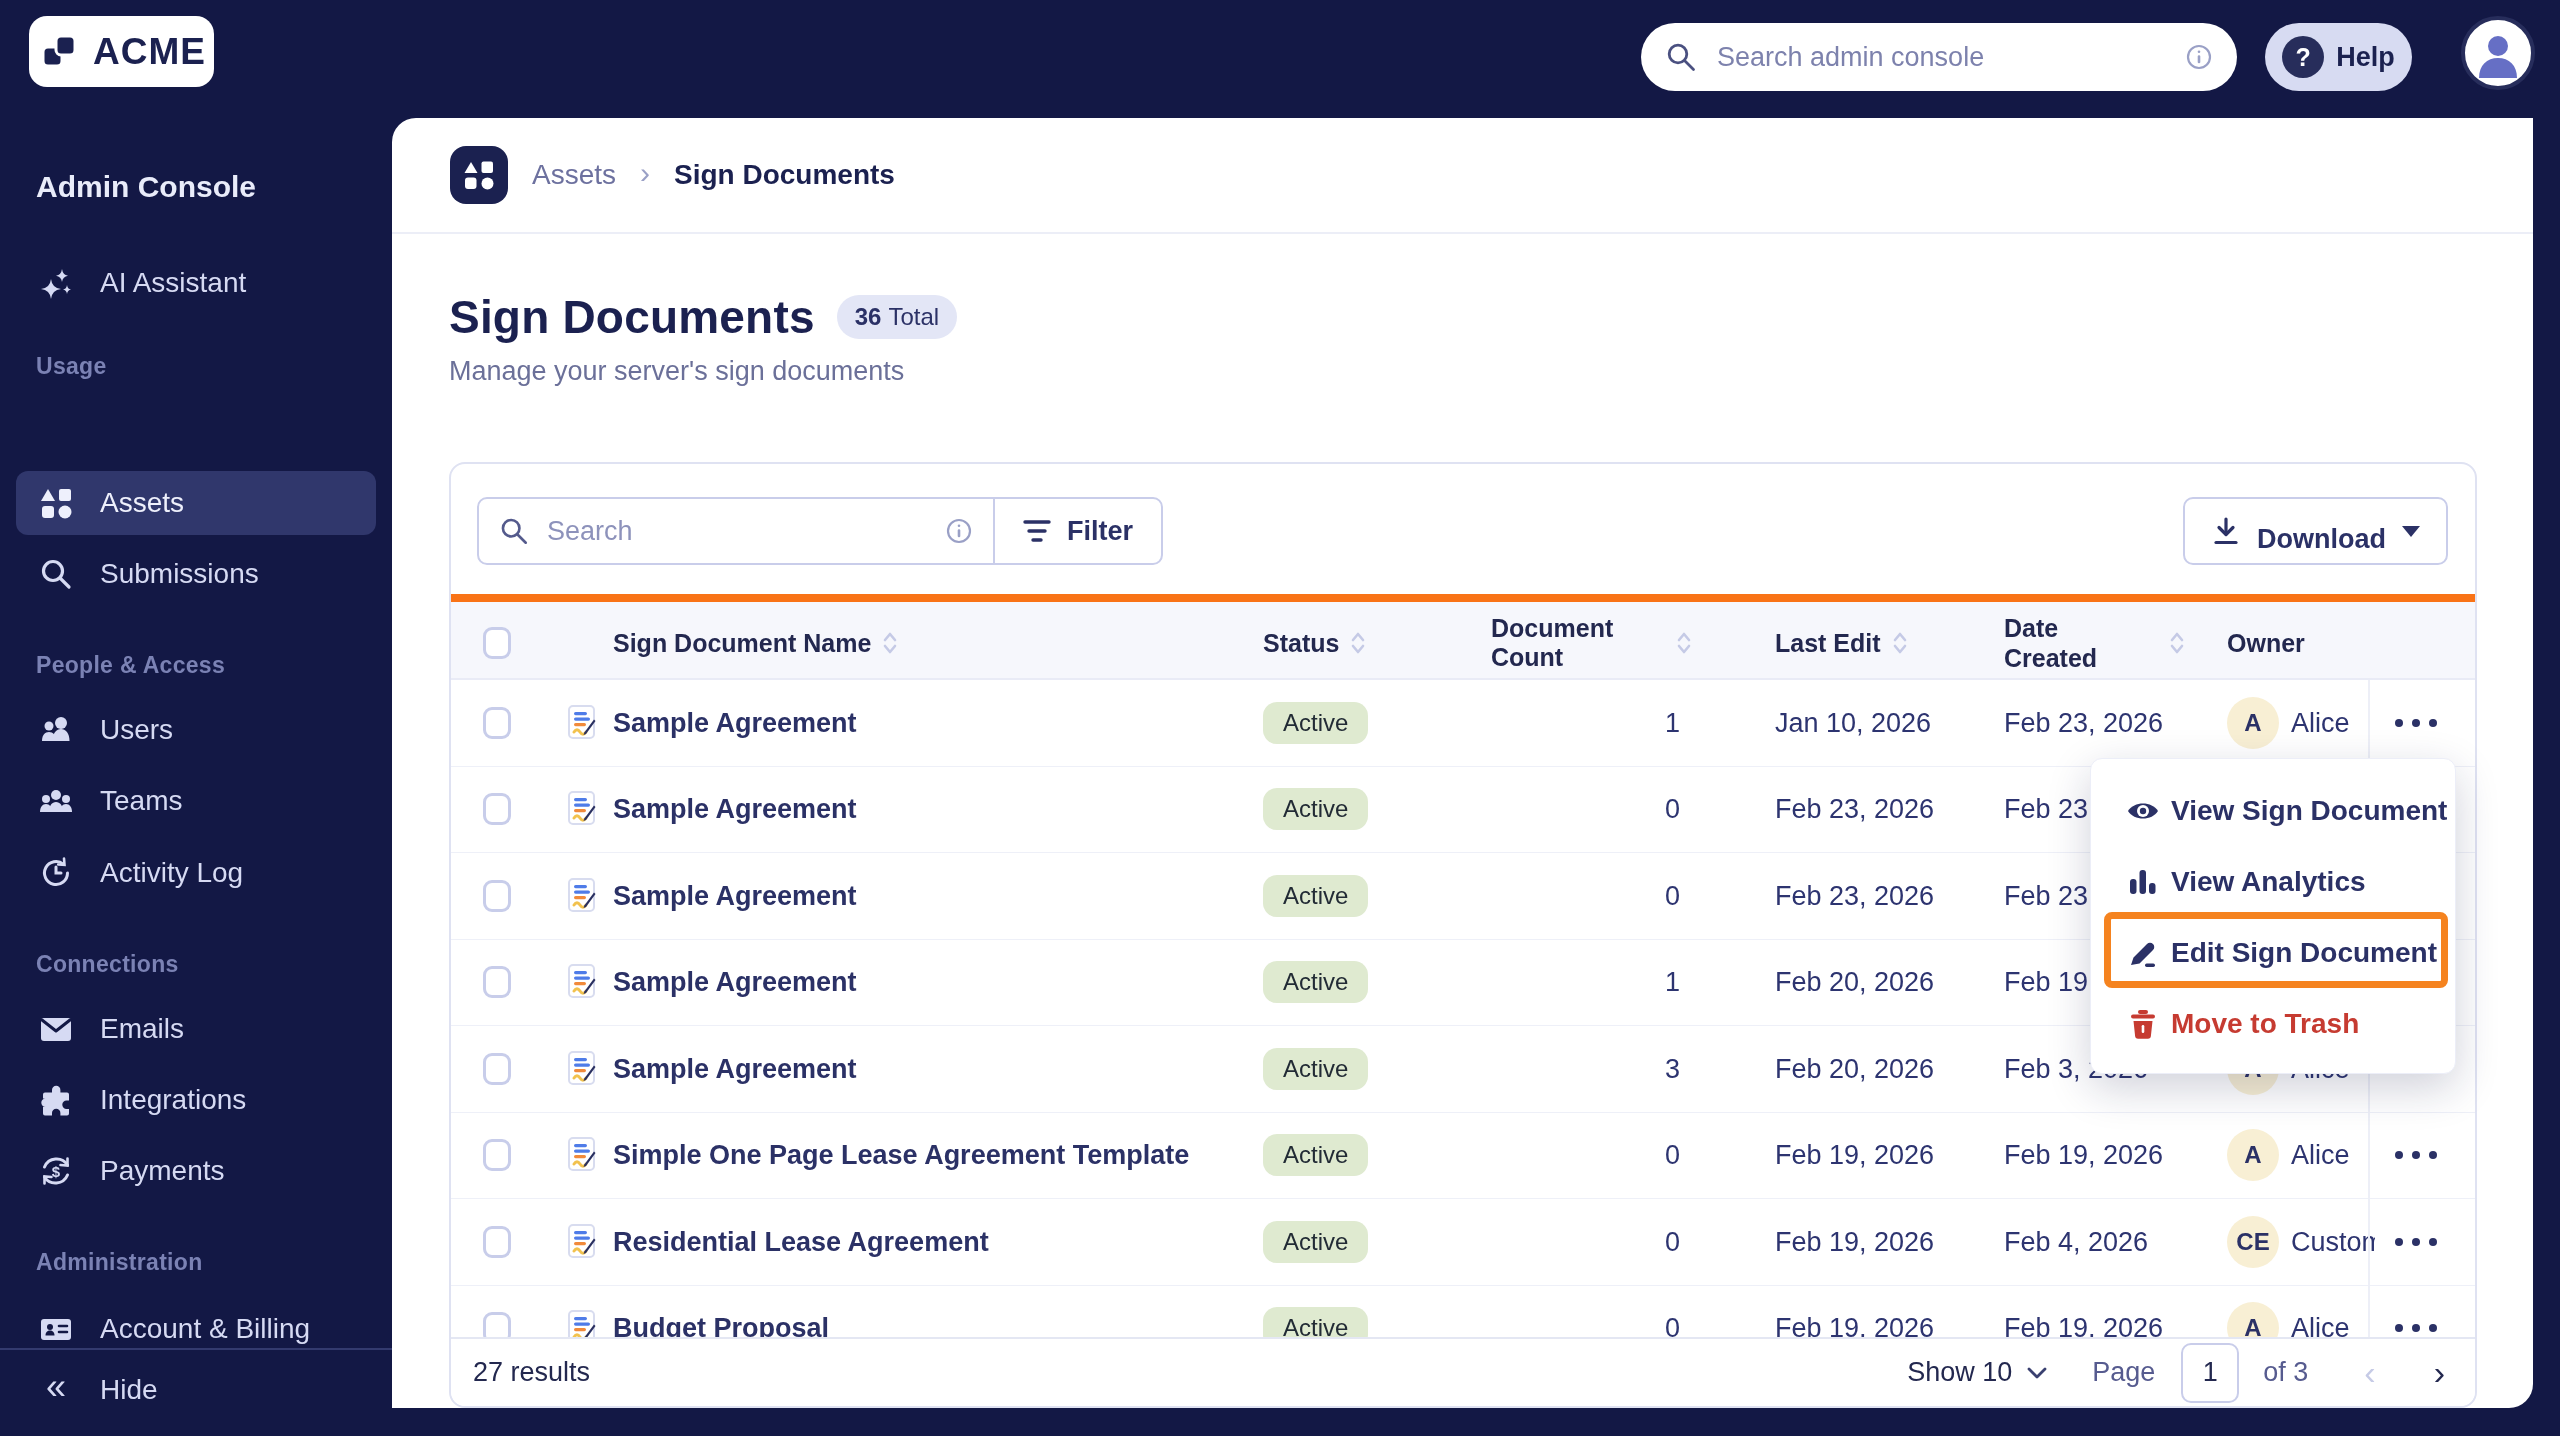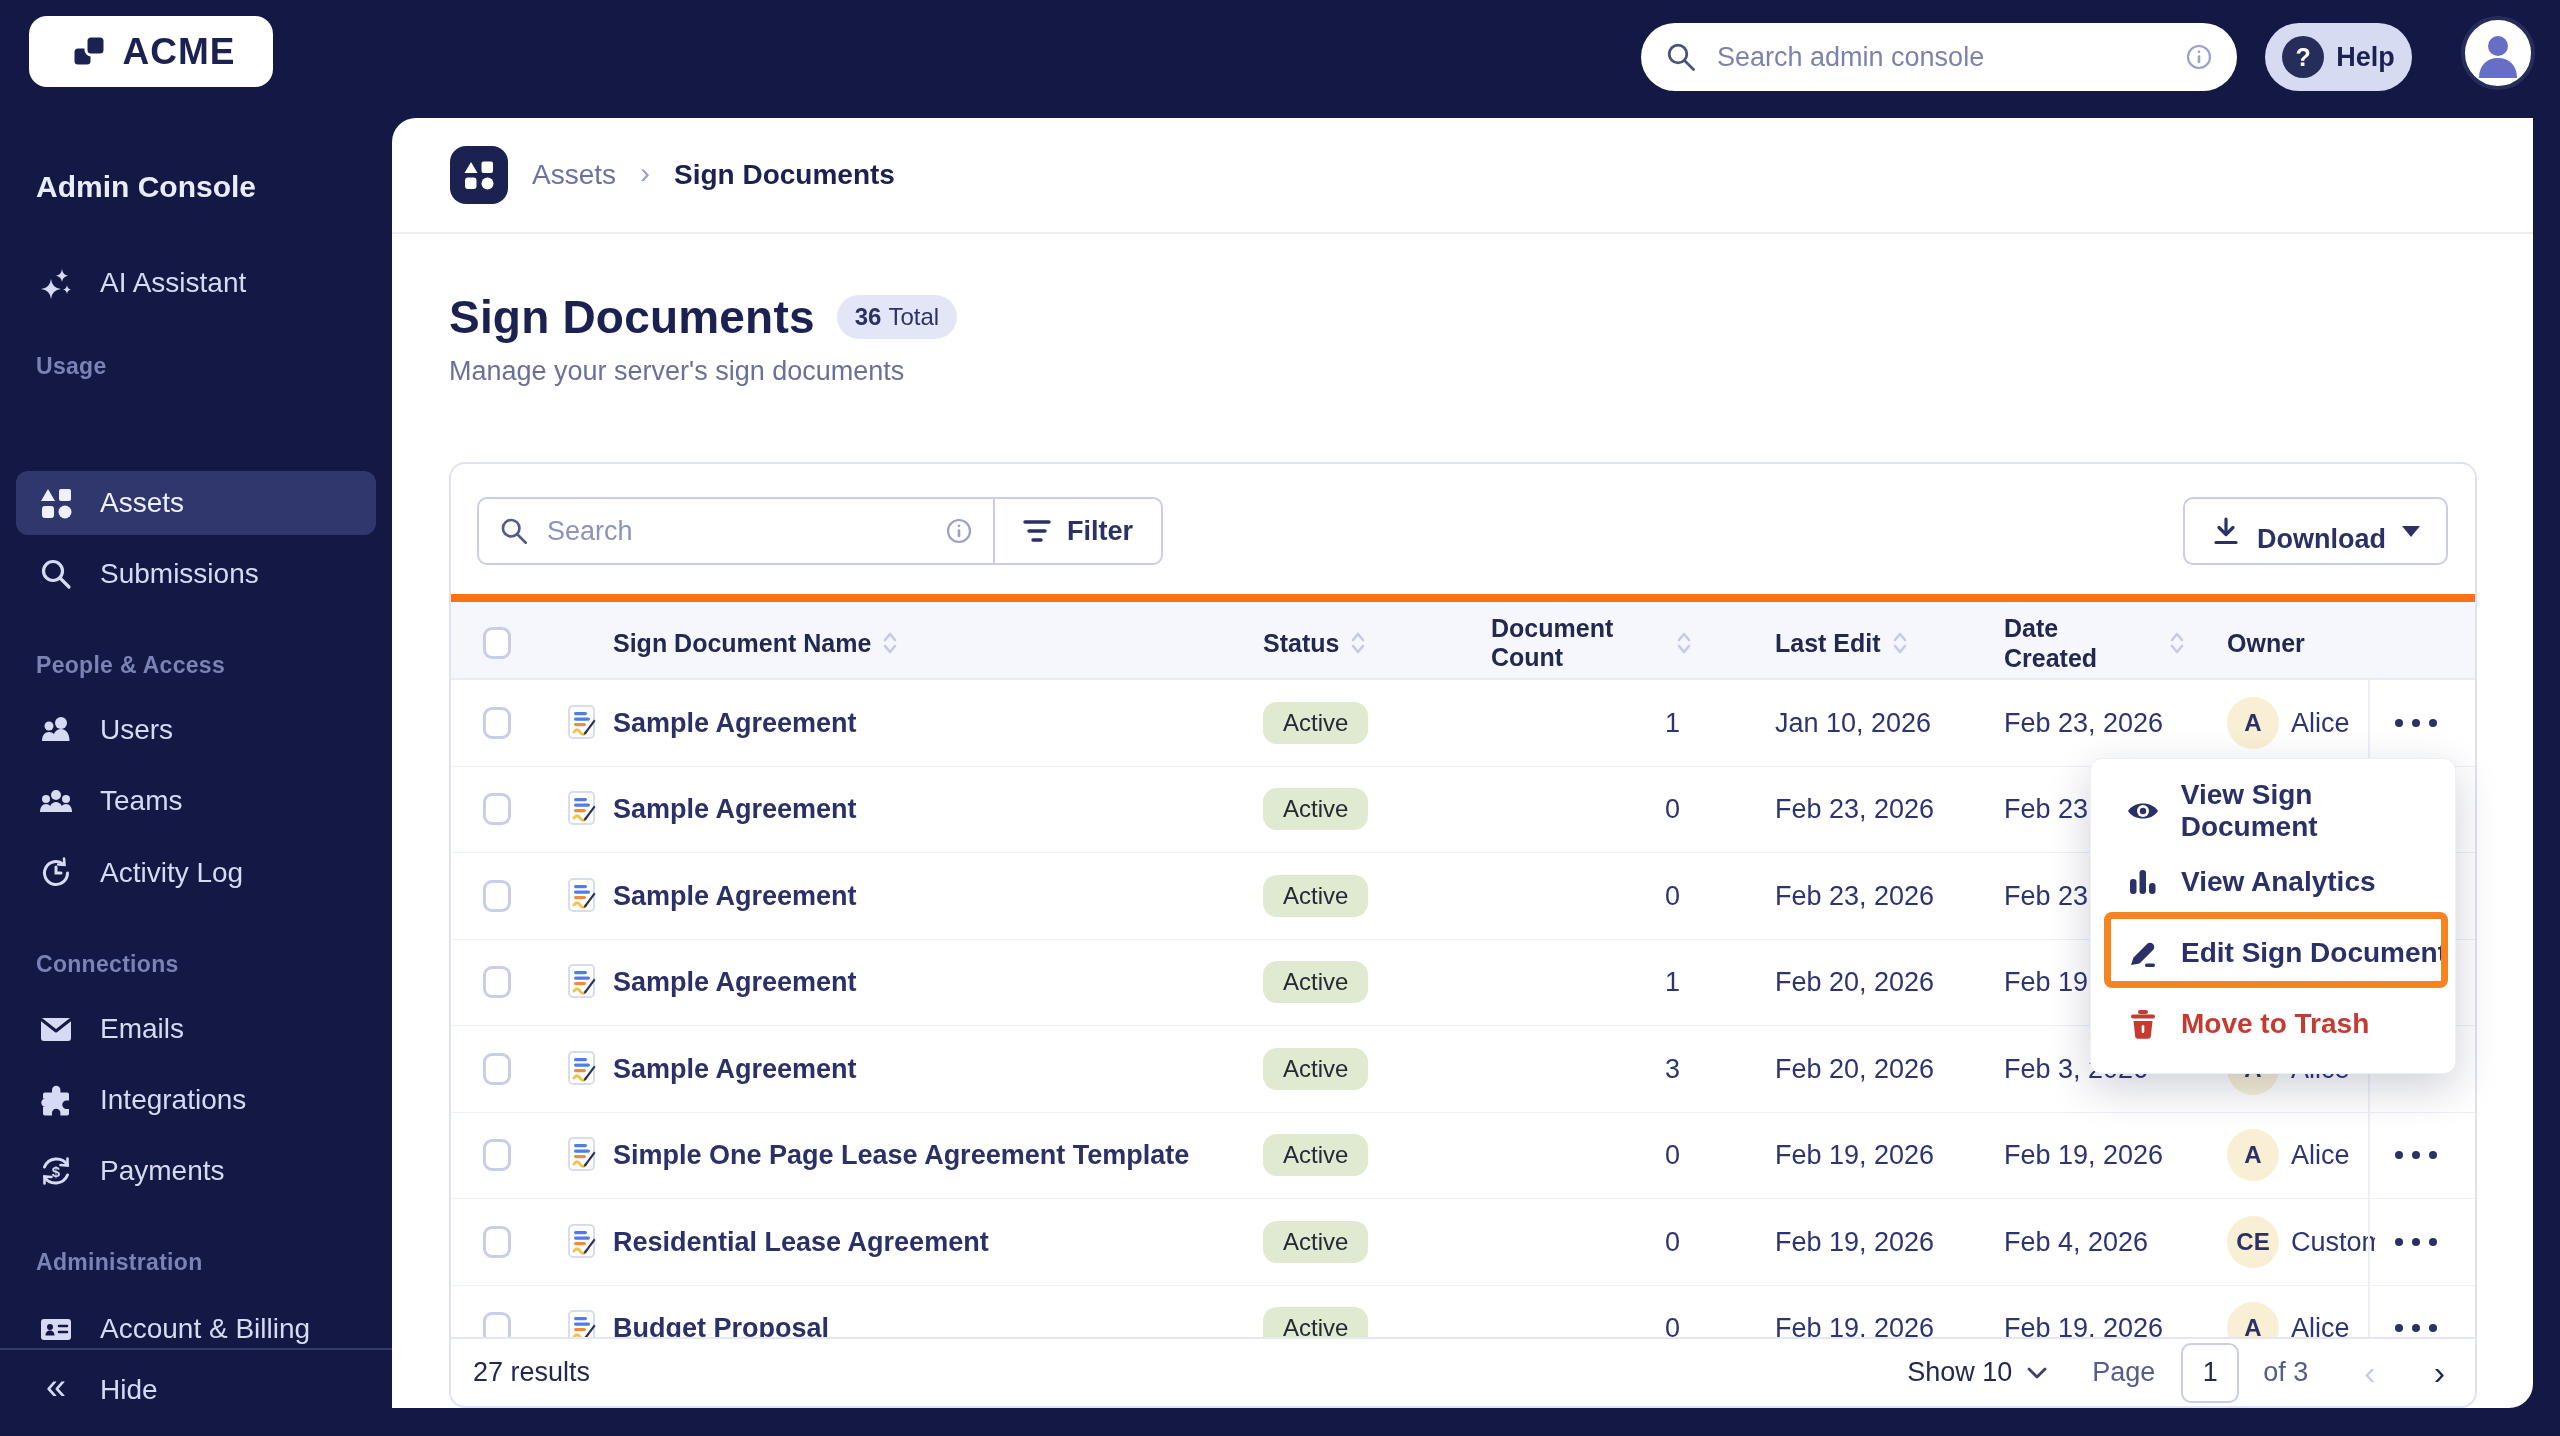--- a/index.html
+++ b/index.html
@@ -2,21 +2,21 @@
 <html><head>
 <meta charset="utf-8">
 <style>
   html,body{margin:0;padding:0;}
   body{
     width:2560px;height:1436px;position:relative;overflow:hidden;
     background:#131845;font-family:"Liberation Sans", sans-serif;
     -webkit-font-smoothing:antialiased;
   }
   
-  .logo{position:absolute;left:29px;top:16px;width:244px;height:71px;background:#fff;border-radius:18px;display:flex;align-items:center;justify-content:center;gap:12px;}
+  .logo{position:absolute;left:29px;top:16px;width:185px;height:71px;background:#fff;border-radius:18px;display:flex;align-items:center;justify-content:center;gap:12px;}
   .logo-text{font-size:37px;font-weight:800;color:#1b2150;letter-spacing:1px;}
   .top-search{position:absolute;left:1641px;top:23px;width:596px;height:68px;background:#fff;border-radius:34px;display:flex;align-items:center;gap:18px;padding:0 24px;box-sizing:border-box;}
   .top-search input{flex:1;border:none;outline:none;font-size:27px;color:#2b3166;font-family:inherit;background:transparent;}
   .top-search input::placeholder{color:#7d82ad;}
   .help-btn{position:absolute;left:2265px;top:23px;width:147px;height:68px;border-radius:34px;background:#d7dbf2;display:flex;align-items:center;justify-content:center;gap:12px;cursor:pointer;}
   .help-q{width:42px;height:42px;border-radius:50%;background:#272d5b;color:#fff;font-size:25px;font-weight:700;display:flex;align-items:center;justify-content:center;}
   .help-label{font-size:27px;font-weight:700;color:#1b2150;}
   .avatar-btn{position:absolute;left:2461px;top:16px;width:66px;height:66px;border-radius:50%;background:#fff;border:4px solid #272d5b;box-sizing:content-box;display:flex;align-items:center;justify-content:center;overflow:hidden;}
   
   .sidebar{position:absolute;left:0;top:0;width:392px;height:1436px;}
@@ -70,21 +70,21 @@
   .foot-right{display:flex;align-items:center;}
   .show-group{display:flex;align-items:center;gap:14px;cursor:pointer;}
   .show-label{font-size:27px;font-weight:500;color:#23284f;}
   .page-label{font-size:27px;color:#565b8f;margin-left:44px;}
   .page-input{width:58px;height:60px;margin-left:26px;border:2px solid #c9cdea;border-radius:10px;box-sizing:border-box;text-align:center;font-size:27px;color:#23284f;font-family:inherit;outline:none;}
   .of-label{font-size:27px;color:#565b8f;margin-left:24px;}
   .pg-prev{margin-left:56px;font-size:34px;color:#c6cbe6;cursor:default;}
   .pg-next{margin-left:58px;font-size:34px;color:#23284f;cursor:pointer;}
   
   .ctx-menu{position:absolute;left:1698px;top:640px;width:366px;height:316px;background:#fff;border:1px solid #eceef8;border-radius:12px;box-shadow:0 14px 44px rgba(19,24,70,.20);padding:16px 0;box-sizing:border-box;z-index:50;}
-  .ctx-item{height:71px;display:flex;align-items:center;gap:20px;padding-left:34px;font-size:28px;font-weight:600;color:#2b3166;cursor:pointer;}
+  .ctx-item{height:71px;display:flex;align-items:center;gap:10px;padding-left:34px;font-size:28px;font-weight:600;color:#2b3166;cursor:pointer;}
   .ctx-item .cicon{width:36px;display:flex;justify-content:center;}
   .ctx-item.danger{color:#c63b31;}
   .hl-box{position:absolute;left:1712px;top:794px;width:344px;height:76px;border:7px solid #f5831f;border-radius:8px;box-sizing:border-box;z-index:60;pointer-events:none;}
   svg{display:block;}
 </style>
 </head>
 <body>
 
 <aside class="sidebar">
   <div class="sb-title">Admin Console</div>

